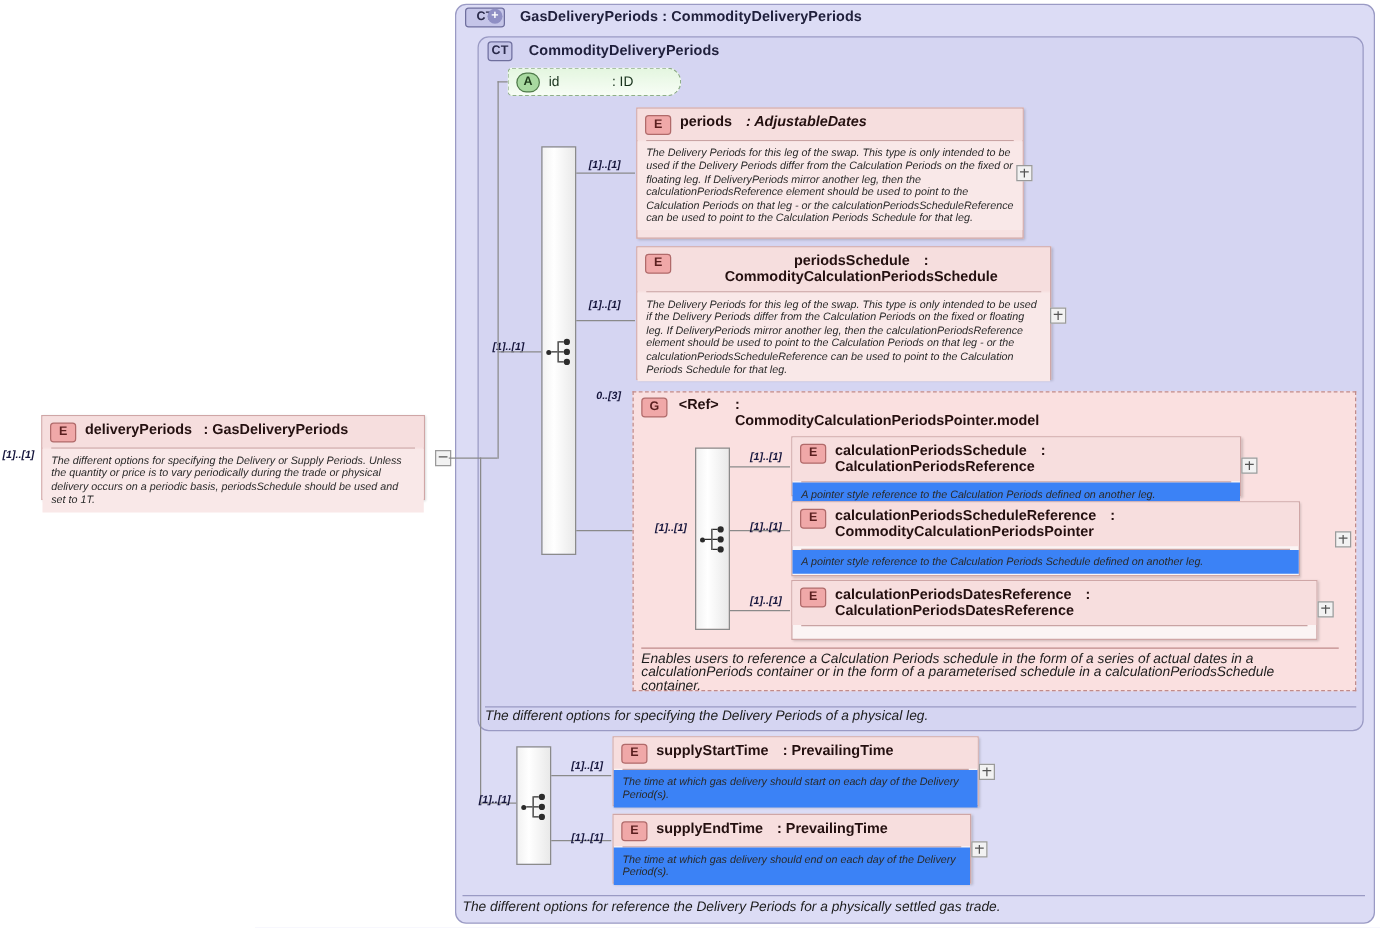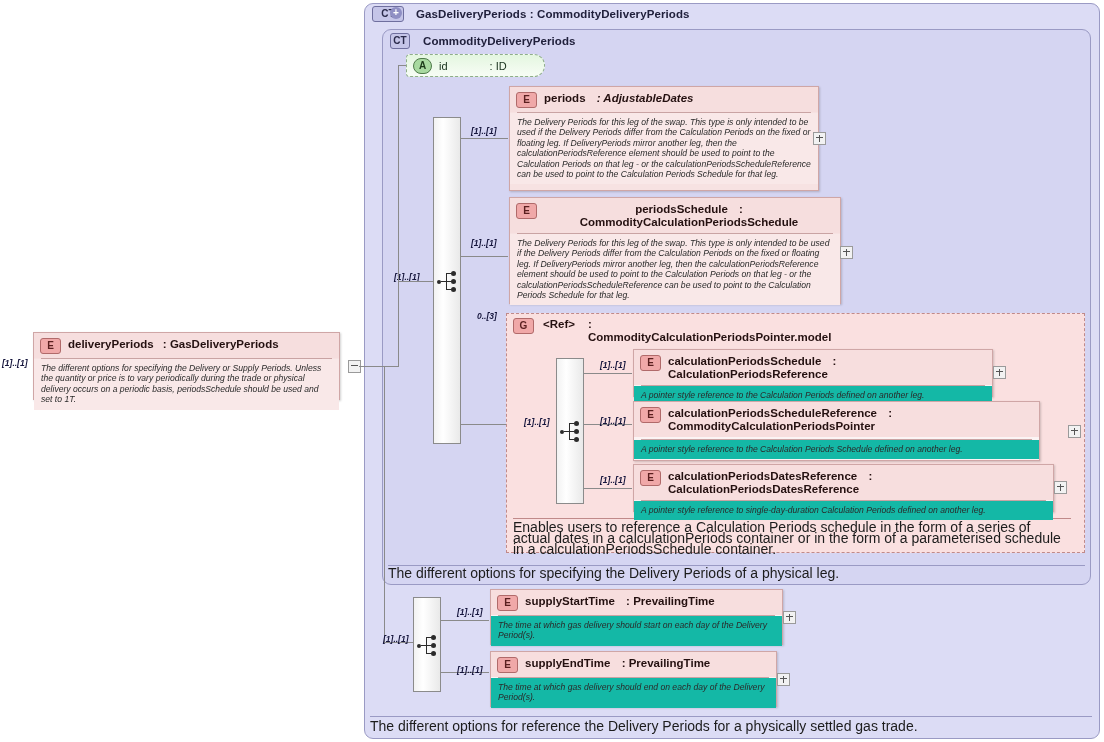--- a/index.html
+++ b/index.html
@@ -68,21 +68,21 @@
   }
   .el-node.white .el-head{background:#f7dede;}
   .el-title{
     font-size:11.5px;font-weight:bold;color:#241010;
     margin-left:7px;line-height:13px;flex:1;
   }
   .el-title .ty{font-weight:bold;}
   .el-sep{height:1px;background:#c9a3a3;margin:0 7px;}
   .el-doc{
     font-size:8.6px;font-style:italic;color:#2a2a2a;line-height:10.4px;
-    padding:4px 7px 5px 7px;background:#14b8a6;
+    padding:4px 7px 5px 7px;background:#3b82f6;
   }
   .el-node.pinkdoc .el-doc{background:#f9e8e8;}
 
   
   .g-group{
     background:#fae0e0;border:1px dashed #c08a8a;
   }
   .g-title{font-size:11.5px;font-weight:bold;color:#241010;}
 
   
@@ -112,21 +112,21 @@
   }
   .expander:before{
     content:"";position:absolute;left:2px;top:4px;width:7px;height:1px;background:#555;
   }
   .expander.plus:after{
     content:"";position:absolute;left:5px;top:2px;width:1px;height:7px;background:#555;
   }
 
   
   .ct-foot{
-    position:absolute;font-size:14px;color:#1c1c1c;
+    position:absolute;font-size:11px;font-style:italic;color:#1c1c1c;
     line-height:11px;
   }
   .ct-foot-rule{position:absolute;height:1px;background:#9a9ac4;}
 </style>
 </head>
 <body>
 
 <div id="canvas">
 
   <div class="abs ct-outer" style="left:364px;top:3px;width:736px;height:736px;"></div>
@@ -294,21 +294,20 @@
 
   <div class="abs el-node white" style="left:633px;top:464px;width:421px;height:48px;">
     <div class="el-head">
       <span class="badge badge-e">E</span>
       <span class="el-title">
         <span>calculationPeriodsDatesReference</span>
         <span class="ty" style="margin-left:8px;">: CalculationPeriodsDatesReference</span>
       </span>
     </div>
     <div class="el-sep"></div>
-    <div class="el-doc">A pointer style reference to single-day-duration Calculation Periods defined on another leg.</div>
   </div>
   <div class="expander plus" style="left:1054px;top:481px;"></div>
 
   <div class="ln lnv" style="left:384px;top:366px;height:276px;"></div>
   <div class="ln lnh" style="left:384px;top:642px;width:29px;"></div>
 
   <div class="abs comp-bar" style="left:413px;top:597px;width:28px;height:95px;">
     <div class="comp-icon">
       <i style="left:0px;top:10px;width:4px;height:4px;border-radius:50%;"></i>
       <i style="left:4px;top:11px;width:5px;height:1px;"></i>

